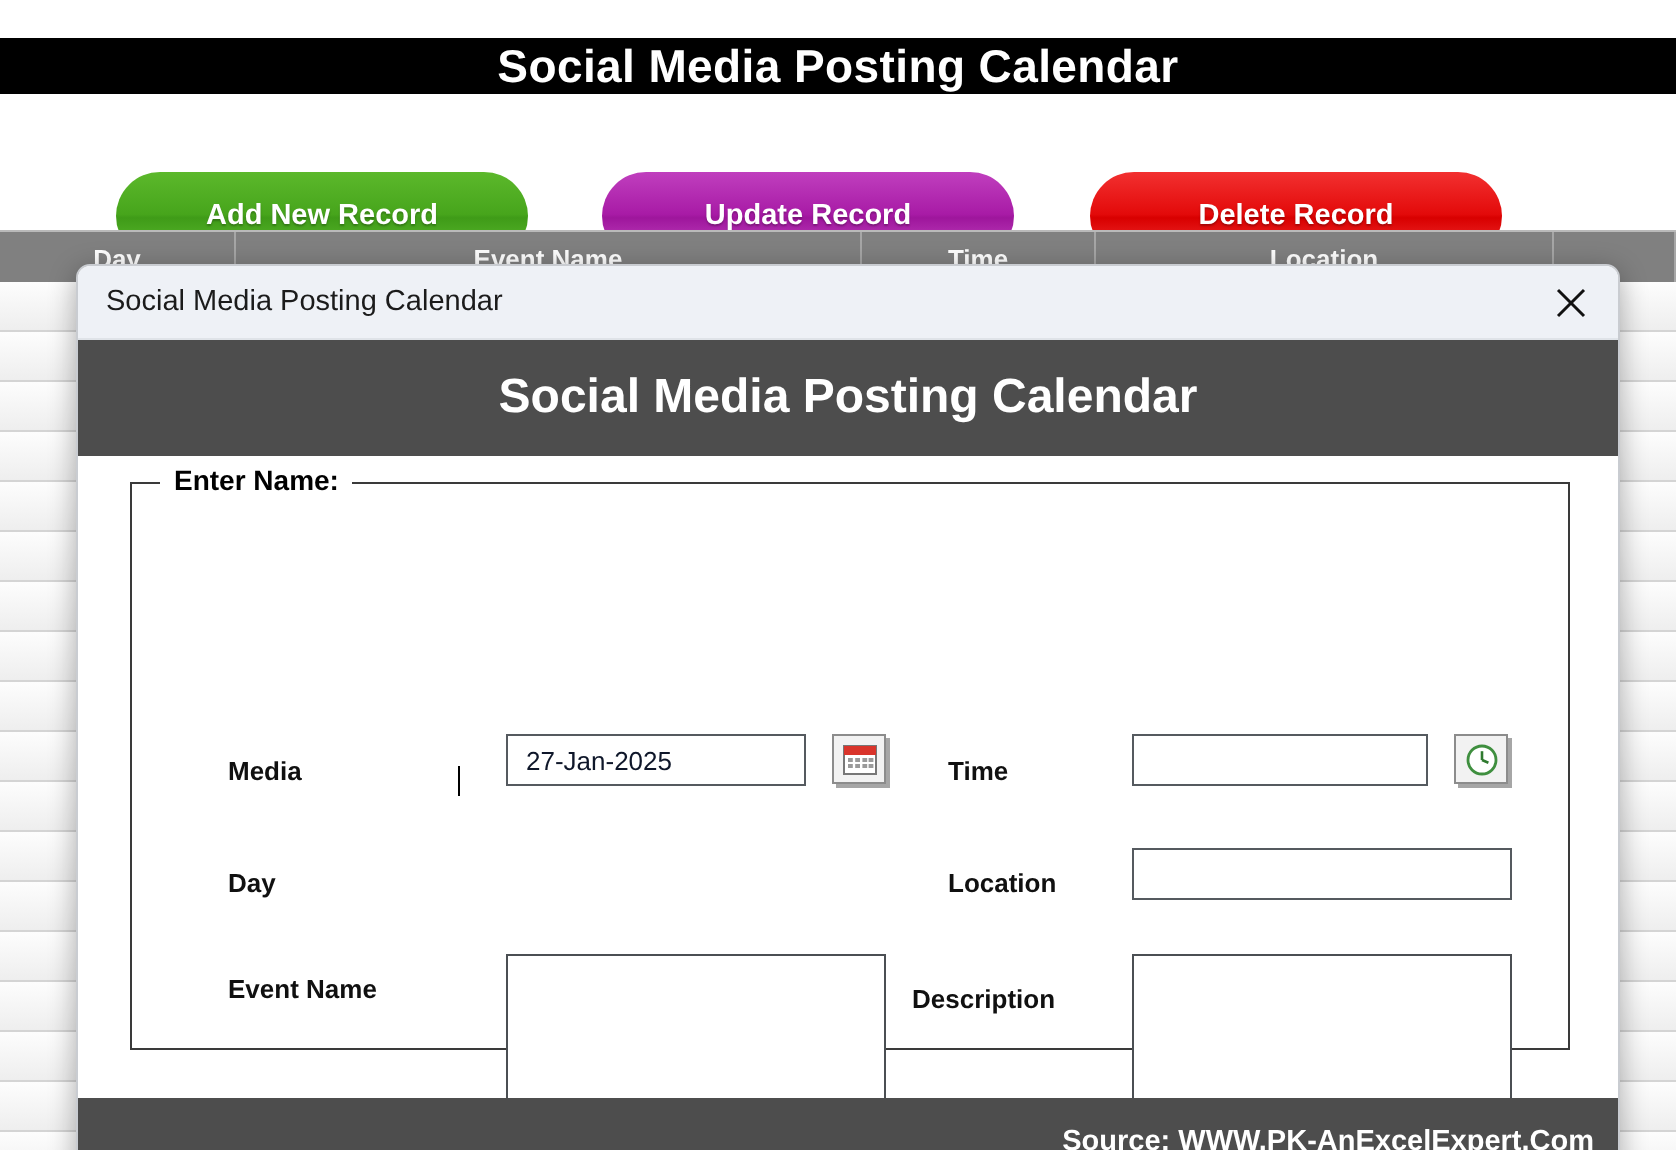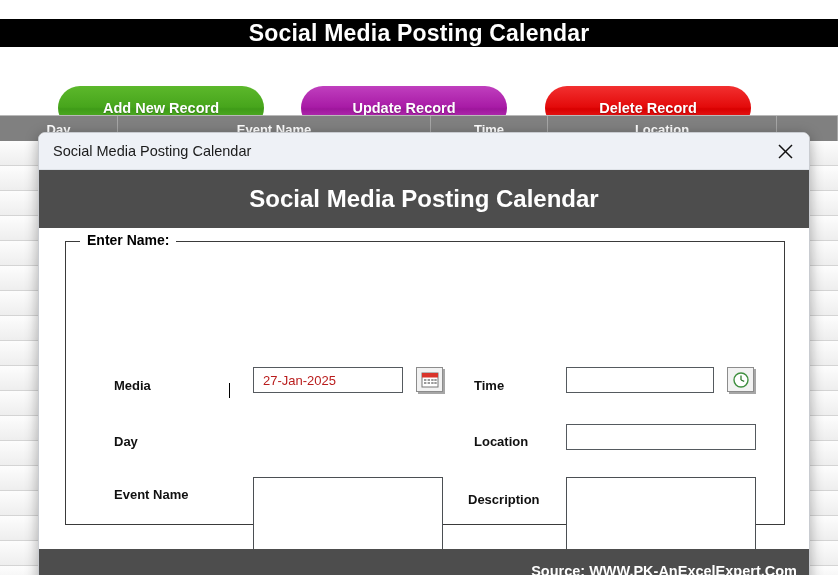--- a/index.html
+++ b/index.html
@@ -127,21 +127,21 @@
     font-family:"Liberation Sans", sans-serif;
   }
 
   .lbl {
     position:absolute; font-size:13px; font-weight:bold; color:#101010;
     font-family:"Liberation Sans", sans-serif;
   }
   .fld {
     position:absolute; background:#ffffff;
     border:1px solid #555a5f; font-size:13px;
-    color:#b91c1c; padding:0 9px;
+    color:#0f172a; padding:0 9px;
     font-family:"Liberation Sans", sans-serif;
     outline:none;
   }
   .fld.yellow { background:#fafaae; border-color:#7a7a55; }
   .ta {
     position:absolute; background:#ffffff; border:1px solid #4b4f53;
     font-size:13px; color:#111; padding:4px 6px; resize:none;
     font-family:"Liberation Sans", sans-serif; outline:none;
   }
 
@@ -383,21 +383,21 @@
       </button>
 
       <span class="lbl" style="left:75px; top:206px;">Day</span>
 
       <span class="lbl" style="left:435px; top:206px;">Location</span>
       <input class="fld" style="left: 527px; top: 196px; width: 190px; height: 26px; color: rgb(17, 17, 17);" value="">
 
       <span class="lbl" style="left:75px; top:259px;">Event Name</span>
       <textarea class="ta" style="left: 214px; top: 249px; width: 190px; height: 80px;" value=""></textarea>
 
-      <span class="lbl" style="left:429px; top:264px;">Description</span>
+      <span class="lbl" style="left:417px; top:264px;">Description</span>
       <textarea class="ta" style="left: 527px; top: 249px; width: 190px; height: 80px;" value=""></textarea>
 
       <button class="gbtn" style="left:290px; top:353px;">Submit</button>
       <button class="gbtn" style="left:440px; top:353px;">Reset</button>
 
     </div>
 
     <div class="modal-foot">
       <span class="src">Source: WWW.PK-AnExcelExpert.Com</span>
     </div>

